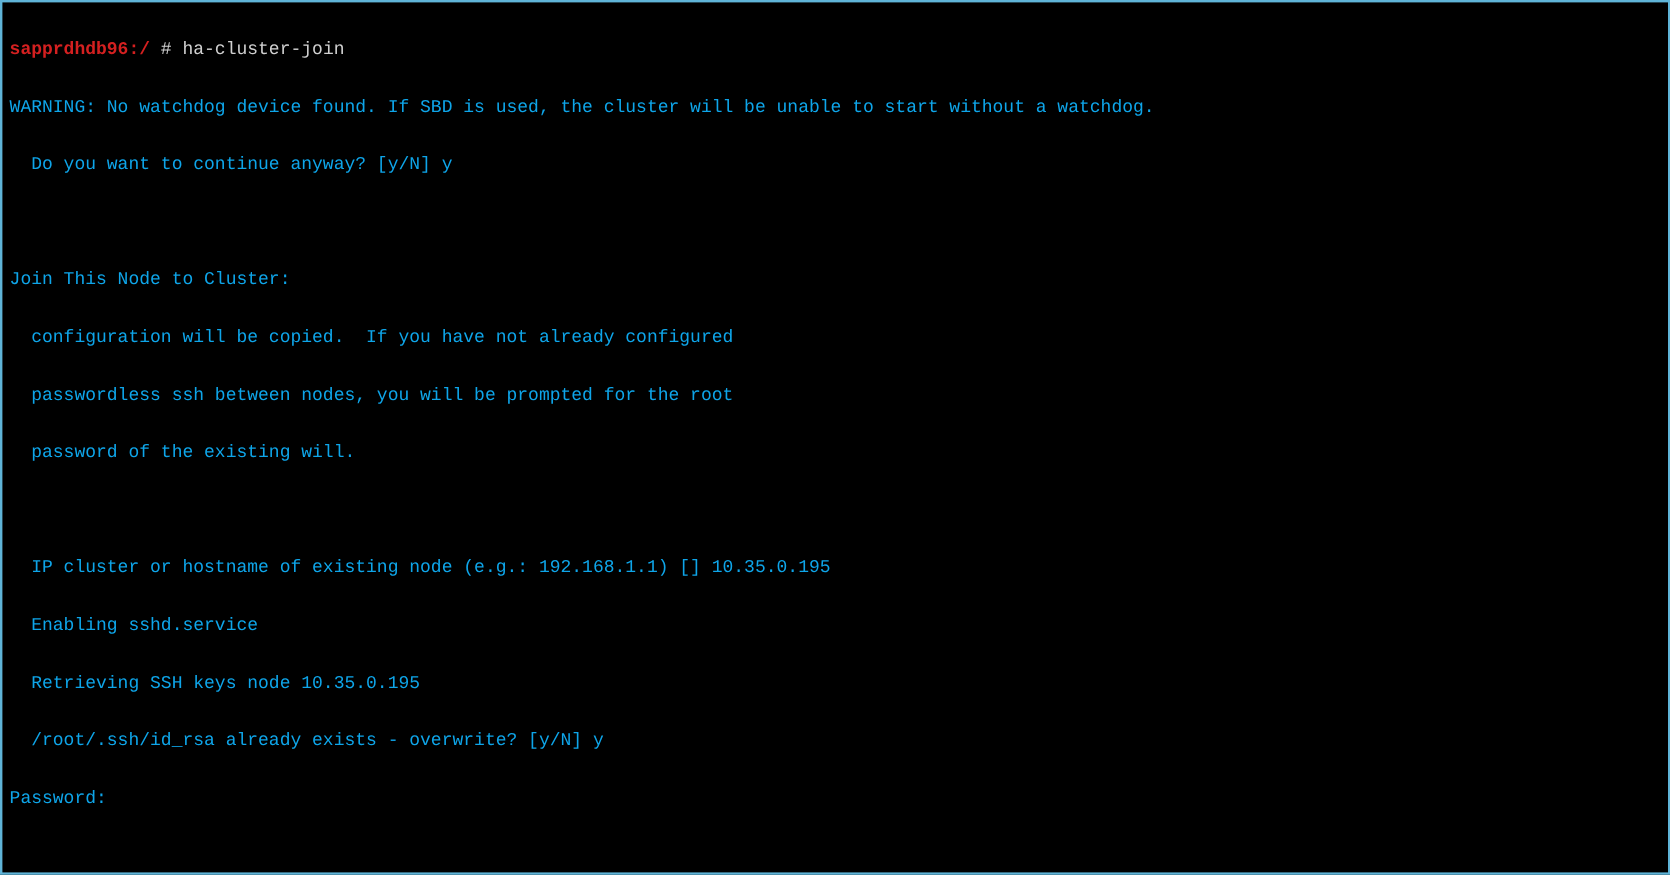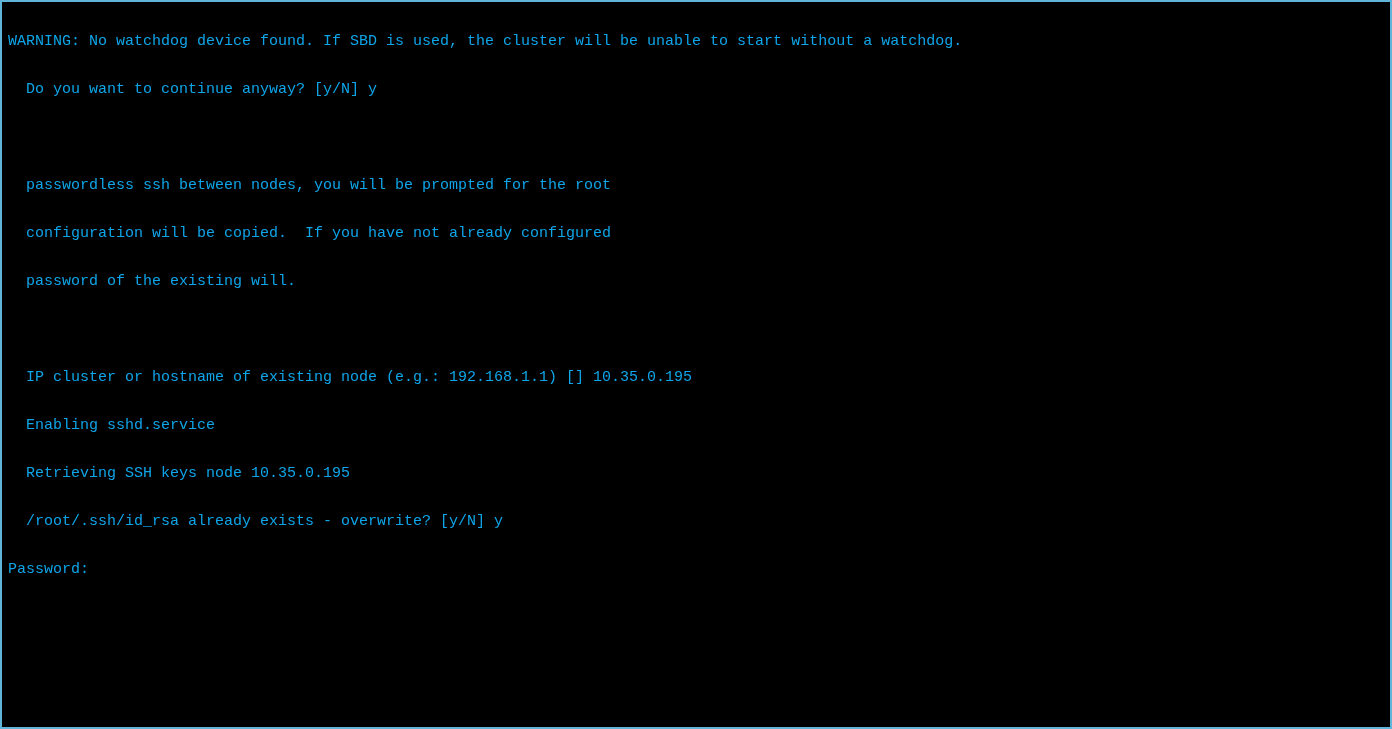--- a/index.html
+++ b/index.html
@@ -38,25 +38,27 @@
     }
     .line {
       display: block;
       min-height: 1.6em;
     }
   </style>
 </head>
 <body>
 
 <div class="terminal">
+<span class="line"><span class="prompt">sapprdhdb96:/ </span><span class="hash">#</span><span class="command"> ha-cluster-join</span></span>
 <span class="line text">WARNING: No watchdog device found. If SBD is used, the cluster will be unable to start without a watchdog.</span>
 <span class="line text">  Do you want to continue anyway? [y/N] y</span>
 <span class="line text"></span>
+<span class="line text">Join This Node to Cluster:</span>
+<span class="line text">  configuration will be copied.  If you have not already configured</span>
 <span class="line text">  passwordless ssh between nodes, you will be prompted for the root</span>
-<span class="line text">  configuration will be copied.  If you have not already configured</span>
 <span class="line text">  password of the existing will.</span>
 <span class="line text"></span>
 <span class="line text">  IP cluster or hostname of existing node (e.g.: 192.168.1.1) [] 10.35.0.195</span>
 <span class="line text">  Enabling sshd.service</span>
 <span class="line text">  Retrieving SSH keys node 10.35.0.195</span>
 <span class="line text">  /root/.ssh/id_rsa already exists - overwrite? [y/N] y</span>
 <span class="line text">Password:</span>
 
 
 

